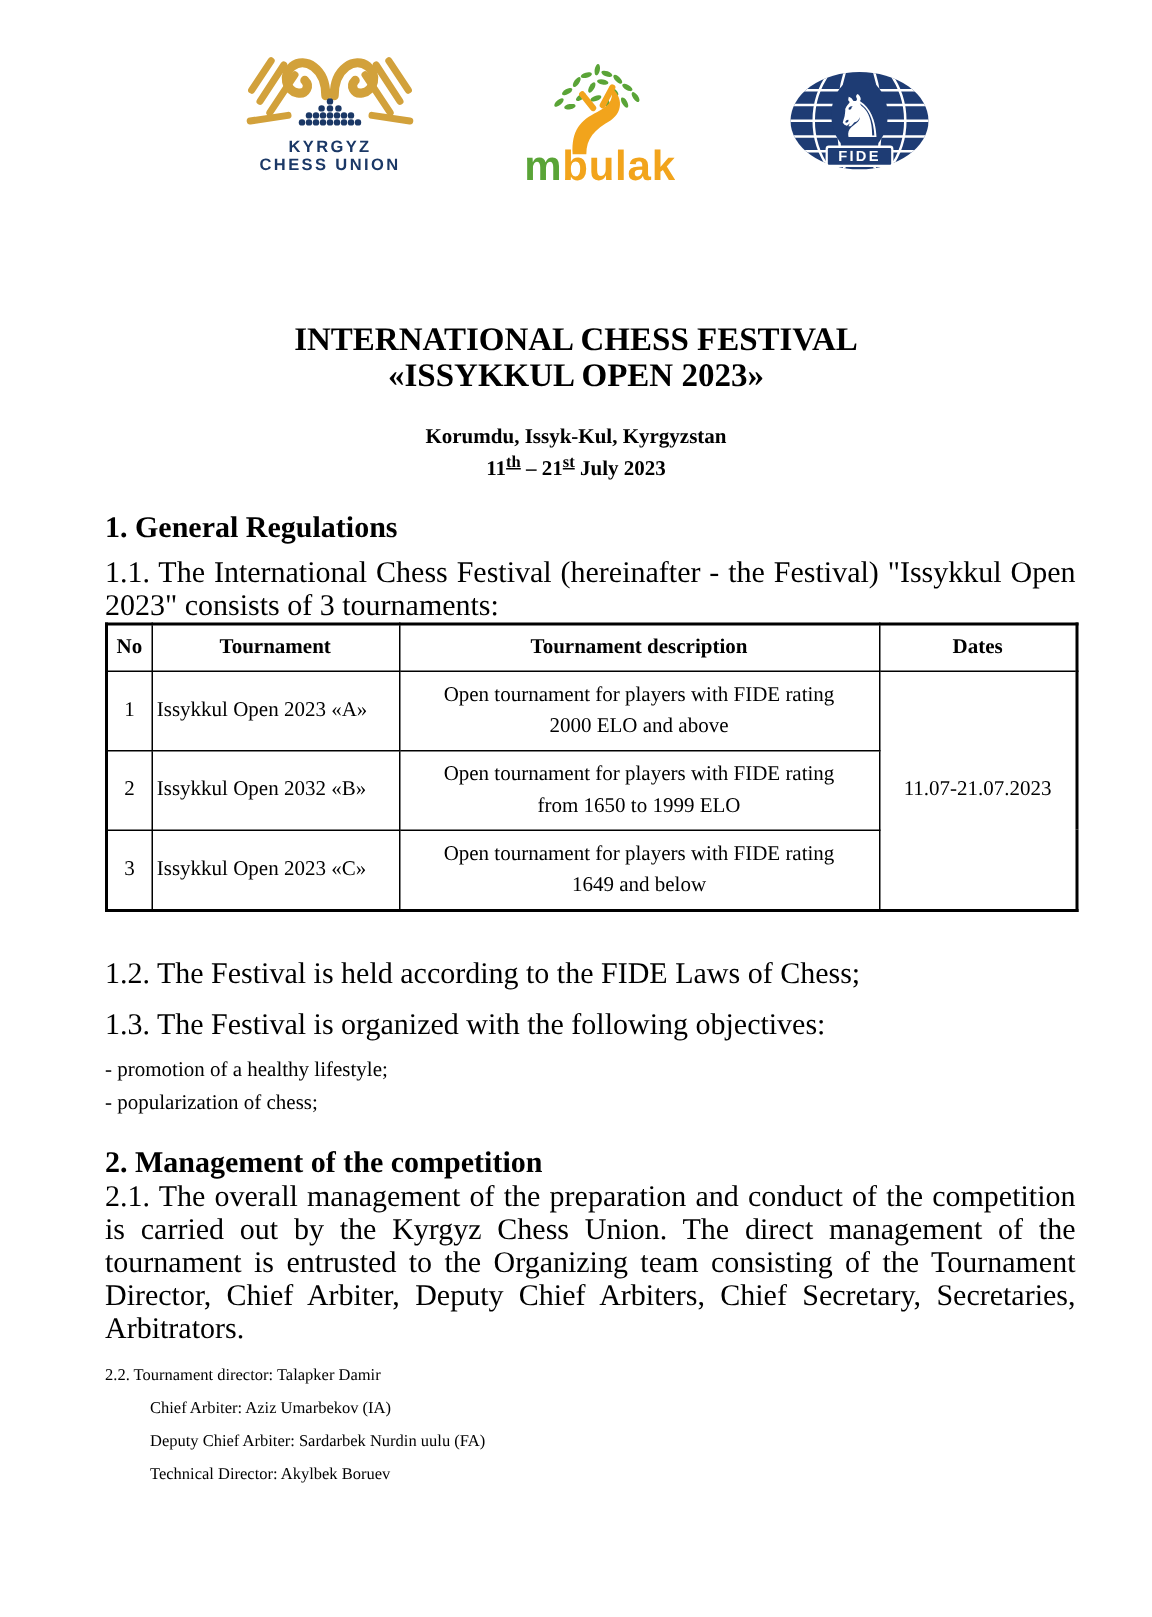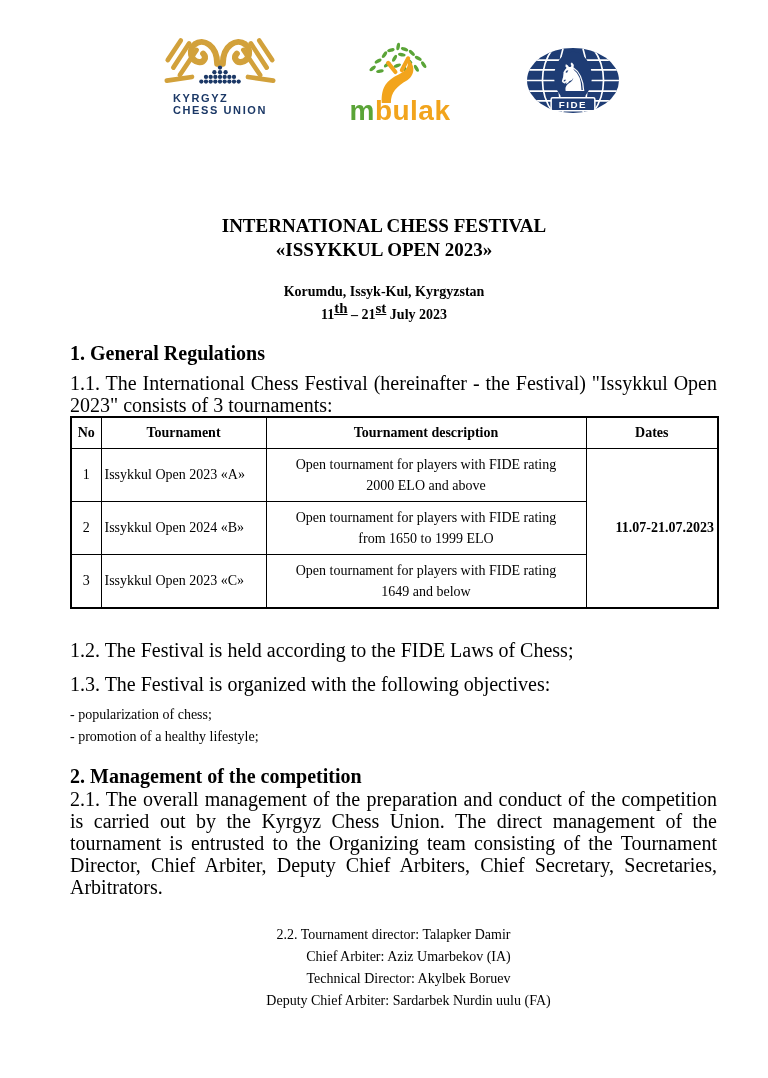--- a/index.html
+++ b/index.html
@@ -16,72 +16,72 @@
 
   
   .logos{
     display:flex;justify-content:space-between;align-items:flex-start;
     margin:34px 146px 0 164px;height:96px;
   }
   .logo{display:flex;flex-direction:column;align-items:center;}
   .kcu-text{
     font-family:"Liberation Sans", sans-serif;font-weight:bold;
     color:#1B3866;font-size:11px;letter-spacing:1.6px;
-    line-height:12px;margin-top:2px;
+    text-align:center;line-height:12px;margin-top:2px;
   }
   .logo-mbulak{margin-top:7px;}
   .mbulak-text{
     font-family:"Liberation Sans", sans-serif;font-weight:bold;
     font-size:28px;line-height:20px;margin-top:-2px;letter-spacing:0.5px;
   }
   .mbulak-text .m{color:#5AA437;}
   .mbulak-text .rest{color:#F2A41C;}
   .logo-fide{margin-top:11px;}
 
   
   .doc-title{
     margin-top:84px;text-align:center;font-weight:bold;
-    font-size:19px;line-height:24px;
+    font-size:22px;line-height:24px;
   }
   .doc-subtitle{
     margin-top:22px;text-align:center;font-weight:bold;
     font-size:14px;line-height:16px;
   }
-  .doc-subtitle sup{font-size:15px;text-decoration:underline;}
+  .doc-subtitle sup{font-size:11px;text-decoration:underline;}
   .sec-heading{font-weight:bold;font-size:20px;line-height:16px;}
   .h1{margin-top:22px;}
   .h2{margin-top:20px;}
   .para{font-size:20px;line-height:22px;text-align:justify;}
   .p11{margin-top:11px;}
   .p12{margin-top:30px;}
   .p13{margin-top:12px;}
   .objectives{margin-top:9px;font-size:14px;line-height:22px;}
   .p21{margin-top:4px;font-family:Liberation Serif, serif;}
-  .p22{margin-top:26px;font-size:14px;line-height:22px;text-align:center;}
+  .p22{margin-top:9px;font-size:11px;line-height:22px;}
   .p22 .indent{margin-left:30px;}
 
   
   table.tournaments{
     border-collapse:collapse;table-layout:fixed;
     width:647px;margin-top:0;
     font-size:14px;
   }
   table.tournaments col.c-no{width:30px;}
   table.tournaments col.c-tournament{width:165px;}
   table.tournaments col.c-desc{width:320px;}
   table.tournaments col.c-dates{width:132px;}
   table.tournaments th, table.tournaments td{
     border:1px solid #000;padding:2px 3px;vertical-align:middle;
   }
   table.tournaments{border:2px solid #000;}
   table.tournaments th{font-weight:bold;text-align:center;height:26px;}
   td.cell-no{text-align:center;height:48px;}
   td.cell-tournament{text-align:left;padding-left:4px;}
   td.cell-desc{text-align:center;line-height:21px;}
-  td.cell-dates{text-align:right;font-weight:bold;}
+  td.cell-dates{text-align:center;font-weight:normal;}
 </style>
 </head>
 <body>
 
 <div class="page">
 
   <header class="logos">
 
     <div class="logo logo-kyrgyz">
       <svg width="112" height="56" viewBox="0 0 120 60">
@@ -221,50 +221,50 @@
           <td class="cell-no">1</td>
           <td class="cell-tournament">Issykkul Open 2023 «A»</td>
           <td class="cell-desc">
             <div>Open tournament for players with FIDE rating</div>
             <div>2000 ELO and above</div>
           </td>
           <td class="cell-dates" rowspan="3">11.07-21.07.2023</td>
         </tr>
         <tr>
           <td class="cell-no">2</td>
-          <td class="cell-tournament">Issykkul Open 2024 «B»</td>
+          <td class="cell-tournament">Issykkul Open 2032 «B»</td>
           <td class="cell-desc">
             <div>Open tournament for players with FIDE rating</div>
             <div>from 1650 to 1999 ELO</div>
           </td>
         </tr>
         <tr>
           <td class="cell-no">3</td>
           <td class="cell-tournament">Issykkul Open 2023 «C»</td>
           <td class="cell-desc">
             <div>Open tournament for players with FIDE rating</div>
             <div>1649 and below</div>
           </td>
         </tr>
       </tbody>
     </table>
 
     <div class="para p12">1.2. The Festival is held according to the FIDE Laws of Chess;</div>
     <div class="para p13">1.3. The Festival is organized with the following objectives:</div>
 
     <div class="objectives">
+      <div>- promotion of a healthy lifestyle;</div>
       <div>- popularization of chess;</div>
-      <div>- promotion of a healthy lifestyle;</div>
     </div>
 
     <div class="sec-heading h2">2. Management of the competition</div>
 
     <div class="para p21">2.1. The overall management of the preparation and conduct of the competition is carried out by the Kyrgyz Chess Union. The direct management of the tournament is entrusted to the Organizing team consisting of the Tournament Director, Chief Arbiter, Deputy Chief Arbiters, Chief Secretary, Secretaries, Arbitrators.</div>
 
     <div class="p22">
       <div>2.2. Tournament director: Talapker Damir</div>
       <div class="indent">Chief Arbiter: Aziz Umarbekov (IA)</div>
+      <div class="indent">Deputy Chief Arbiter: Sardarbek Nurdin uulu (FA)</div>
       <div class="indent">Technical Director: Akylbek Boruev</div>
-      <div class="indent">Deputy Chief Arbiter: Sardarbek Nurdin uulu (FA)</div>
     </div>
 
   </div>
 </div>
 
 </body></html>

